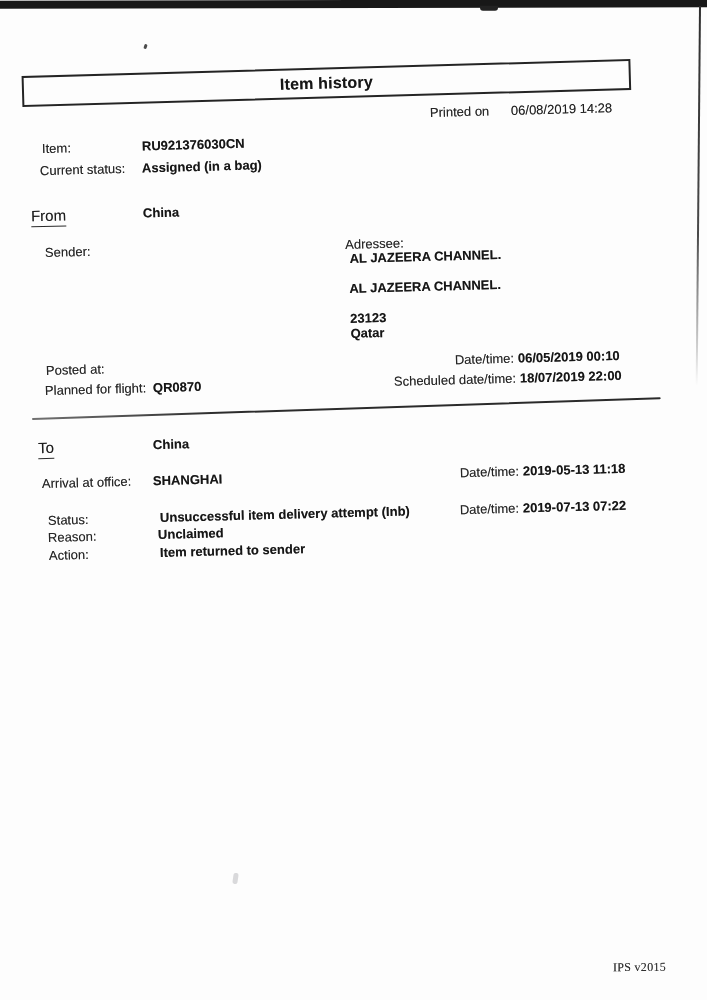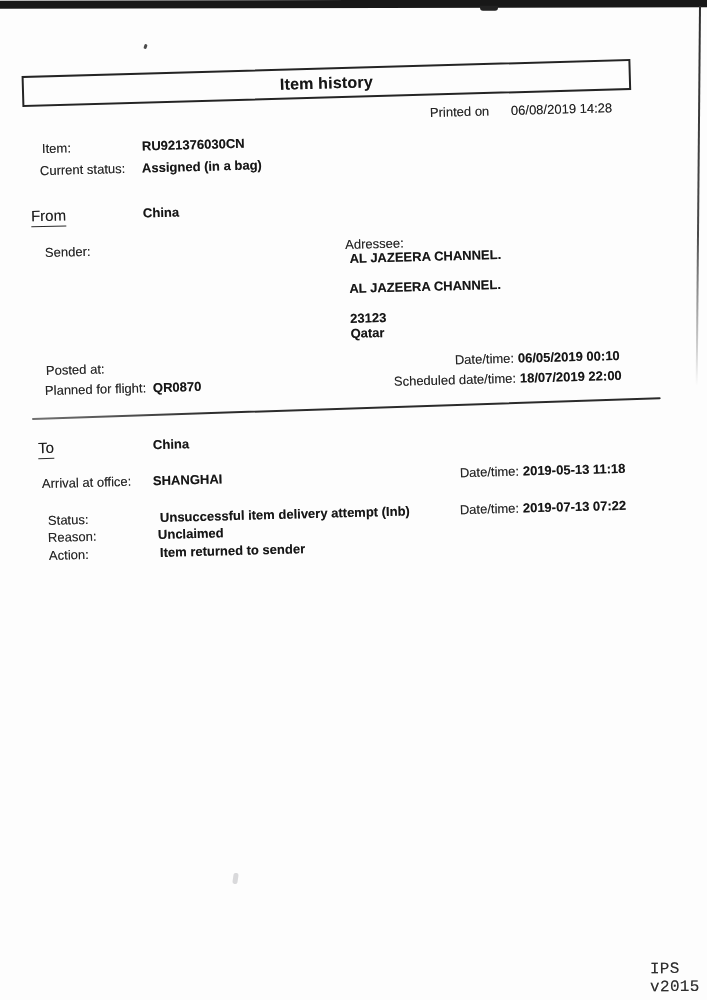--- a/index.html
+++ b/index.html
@@ -64,22 +64,22 @@
     transform: rotate(-1.5deg); transform-origin: 0 0;
   }
   .addressee-block div { position: absolute; left: 0; white-space: nowrap; }
   .divider {
     position: absolute; left: 32px; top: 418px; width: 629px; height: 2px;
     background: linear-gradient(to right, rgba(55,55,55,.7), #2c2c2c 30%, #2a2a2a);
     transform: rotate(-1.9deg); transform-origin: 0 50%;
     border-radius: 2px;
   }
   .footer-version {
-    position: absolute; left: 650px; top: 960px;
-    font-family: Liberation Mono, monospace; font-size: 16px; color: #2f2f2f;
+    position: absolute; left: 613px; top: 960px;
+    font-family: Liberation Serif, serif; font-size: 12px; color: #2f2f2f;
     transform: rotate(-0.4deg); letter-spacing: .3px;
   }
 </style>
 </head>
 <body>
 
 <div class="page">
 
   <div class="scan-bar-top"></div>
   <div class="scan-edge-right"></div>

